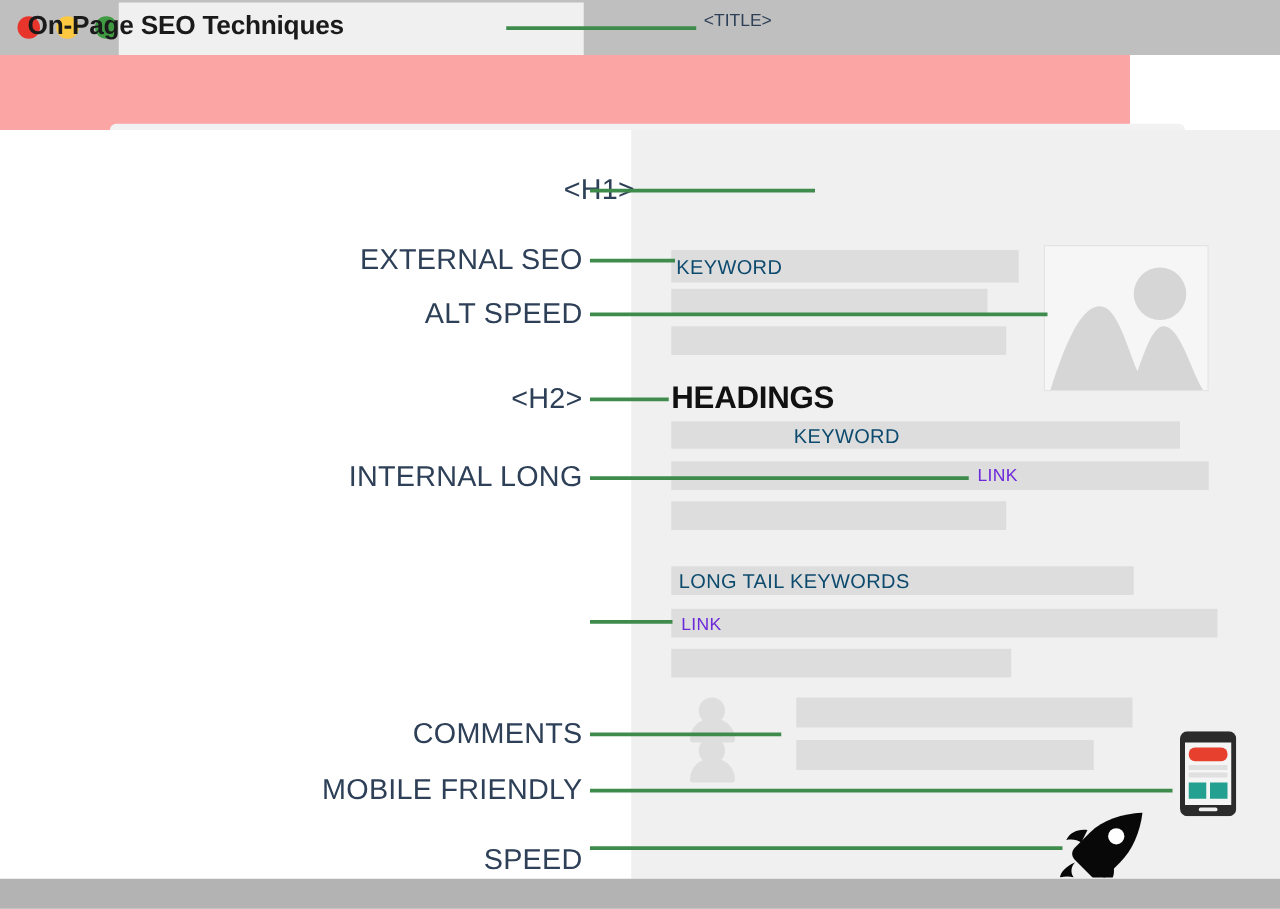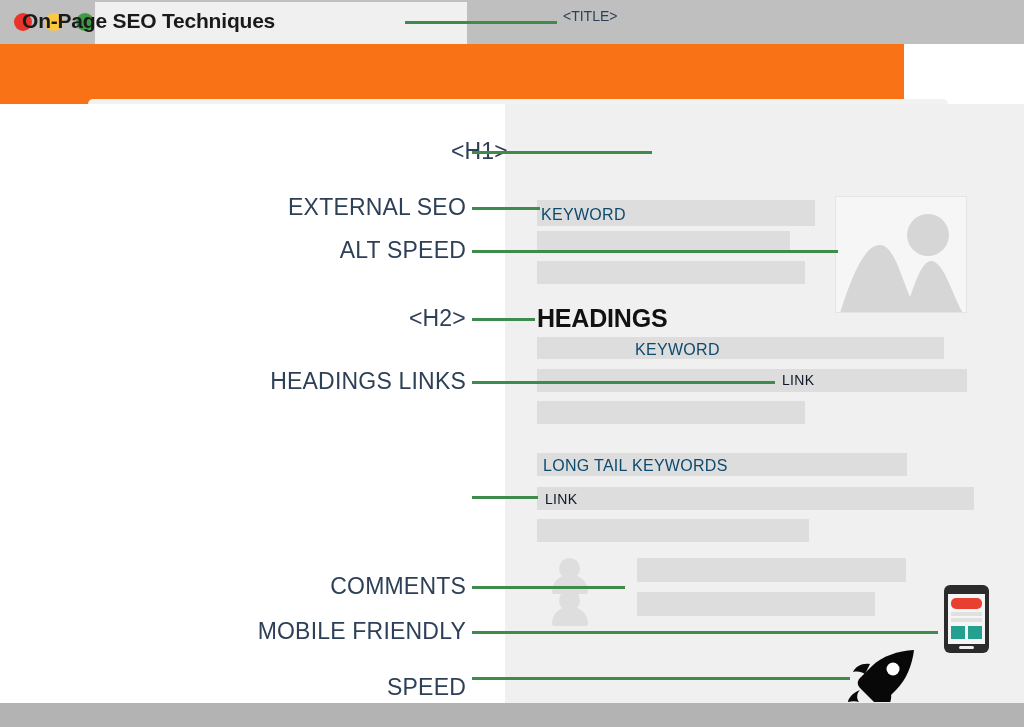--- a/index.html
+++ b/index.html
@@ -6,21 +6,21 @@
   body{
     width:1024px;height:727px;
     background:#ffffff;
     font-family:"Liberation Sans", sans-serif;
     overflow:hidden;
     position:relative;
   }
   #root{position:relative;width:1024px;height:727px;}
 
   
-  .chrome{position:absolute;left:0;top:0;width:904px;height:104px;background:#f97316;}
+  .chrome{position:absolute;left:0;top:0;width:904px;height:104px;background:#fca5a5;}
   .titlebar{position:absolute;left:0;top:0;width:1024px;height:44px;background:#bfbfbf;}
   .lights{position:absolute;left:14px;top:13px;width:84px;height:19px;}
   .light{width:18px;height:18px;border-radius:50%;position:absolute;top:0;}
   .l-red{left:0;background:#e8352b;}
   .l-yellow{left:31px;background:#fbc83f;}
   .l-green{left:62px;background:#3f9a42;}
 
   .tab{position:absolute;left:95px;top:2px;width:372px;height:42px;background:#f0f0f0;}
   .tab-title{position:absolute;left:22px;top:9px;font-size:21px;font-weight:bold;color:#1a1a1a;letter-spacing:-0.2px;white-space:nowrap;}
 
@@ -50,21 +50,21 @@
   .bottombar{position:absolute;left:0;top:703px;width:1024px;height:24px;background:#b3b3b3;}
 
   
   .lab{position:absolute;right:0;font-size:23px;color:#2e4057;white-space:nowrap;text-align:right;letter-spacing:0.2px;}
   .labwrap{position:absolute;left:0;width:466px;height:30px;}
   .lead{position:absolute;height:3px;background:#3f8b4c;}
   .headings{position:absolute;left:537px;top:304px;font-size:25px;font-weight:bold;color:#111;letter-spacing:-0.2px;}
 
   .bar{position:absolute;background:#dddddd;}
   .bartext{position:absolute;font-size:16px;color:#0c4a6e;letter-spacing:0.3px;white-space:nowrap;}
-  .linktext{position:absolute;font-size:14px;color:#0f172a;letter-spacing:0.3px;white-space:nowrap;}
+  .linktext{position:absolute;font-size:14px;color:#6d28d9;letter-spacing:0.3px;white-space:nowrap;}
 
   .imgph{position:absolute;left:835px;top:196px;width:132px;height:117px;background:#f6f6f6;border:1px solid #e4e4e4;box-sizing:border-box;overflow:hidden;}
 
   .avatar{position:absolute;}
   .av-head{position:absolute;background:#dedede;border-radius:50%;}
   .av-body{position:absolute;background:#dedede;border-radius:26px 26px 4px 4px;}
 
   .phone{position:absolute;left:944px;top:585px;width:45px;height:68px;}
   .rocket{position:absolute;left:848px;top:650px;width:68px;height:52px;}
 </style>
@@ -197,21 +197,21 @@
     <span class="lab">ALT SPEED</span>
   </div>
   <div class="lead" style="left:472px;top:250px;width:366px;"></div>
 
   <div class="labwrap" style="top:305px;">
     <span class="lab">&lt;H2&gt;</span>
   </div>
   <div class="lead" style="left:472px;top:318px;width:63px;"></div>
 
   <div class="labwrap" style="top:368px;">
-    <span class="lab">HEADINGS LINKS</span>
+    <span class="lab">INTERNAL LONG</span>
   </div>
   <div class="lead" style="left:472px;top:381px;width:303px;"></div>
 
   <div class="lead" style="left:472px;top:496px;width:66px;"></div>
 
   <div class="labwrap" style="top:573px;">
     <span class="lab">COMMENTS</span>
   </div>
   <div class="lead" style="left:472px;top:586px;width:153px;"></div>
 

